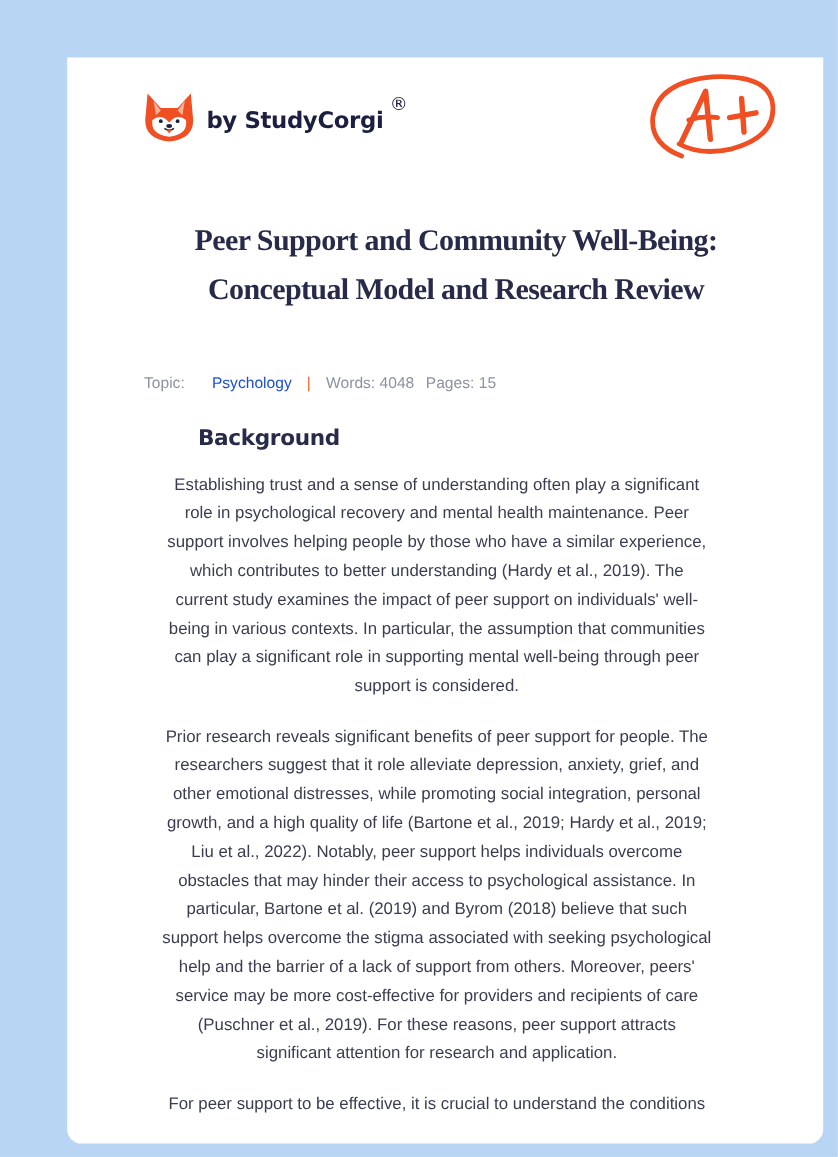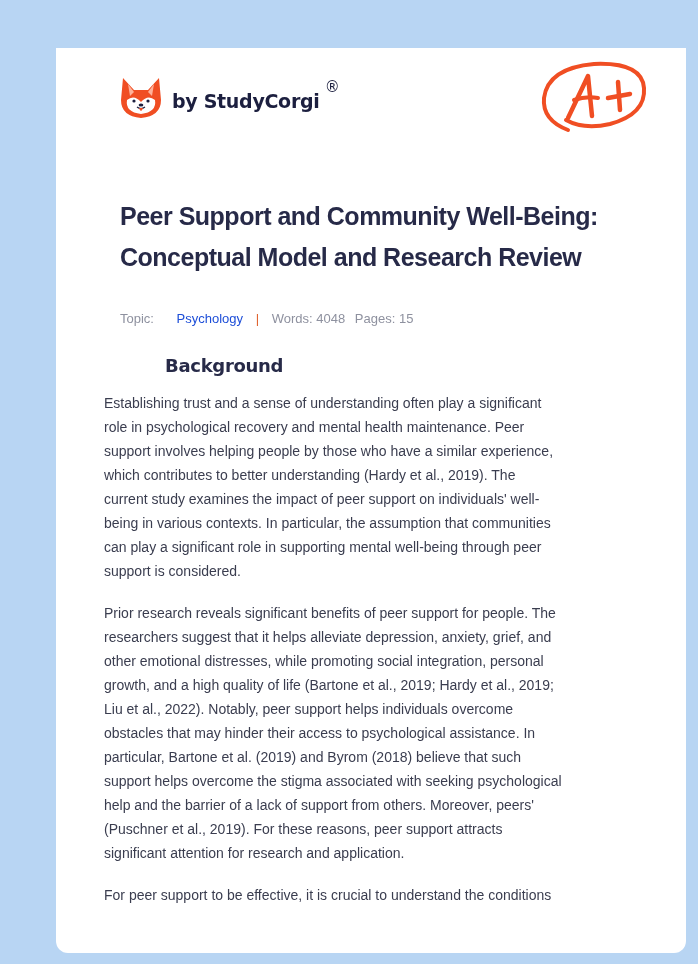--- a/index.html
+++ b/index.html
@@ -12,20 +12,21 @@
     }
     .card {
       position: absolute;
       left: 56px;
       top: 48px;
       width: 630px;
       height: 905px;
       background: #ffffff;
       border-radius: 0 0 12px 12px;
       overflow: hidden;
+      text-align: center;
     }
     .header {
       position: absolute;
       left: 64px;
       top: 28px;
       display: flex;
       align-items: center;
     }
     .corgi {
       width: 42px;
@@ -53,23 +54,23 @@
     .grade {
       position: absolute;
       left: 482px;
       top: 10px;
       width: 112px;
       height: 82px;
     }
     .title {
       position: absolute;
       left: 64px;
-      top: 148px;
+      top: 132px;
       width: 520px;
-      font-family: Liberation Sans, sans-serif;
+      font-family: Liberation Serif, serif;
       font-weight: bold;
       font-size: 25px;
       line-height: 41px;
       color: #272a48;
       letter-spacing: -0.5px;
     }
     .meta {
       position: absolute;
       left: 64px;
       top: 263px;
@@ -154,28 +155,29 @@
       <span class="line">role in psychological recovery and mental health maintenance. Peer</span>
       <span class="line">support involves helping people by those who have a similar experience,</span>
       <span class="line">which contributes to better understanding (Hardy et al., 2019). The</span>
       <span class="line">current study examines the impact of peer support on individuals' well-</span>
       <span class="line">being in various contexts. In particular, the assumption that communities</span>
       <span class="line">can play a significant role in supporting mental well-being through peer</span>
       <span class="line">support is considered.</span>
     </p>
     <p>
       <span class="line">Prior research reveals significant benefits of peer support for people. The</span>
-      <span class="line">researchers suggest that it helps alleviate depression, anxiety, grief, and</span>
+      <span class="line">researchers suggest that it role alleviate depression, anxiety, grief, and</span>
       <span class="line">other emotional distresses, while promoting social integration, personal</span>
       <span class="line">growth, and a high quality of life (Bartone et al., 2019; Hardy et al., 2019;</span>
       <span class="line">Liu et al., 2022). Notably, peer support helps individuals overcome</span>
       <span class="line">obstacles that may hinder their access to psychological assistance. In</span>
       <span class="line">particular, Bartone et al. (2019) and Byrom (2018) believe that such</span>
       <span class="line">support helps overcome the stigma associated with seeking psychological</span>
       <span class="line">help and the barrier of a lack of support from others. Moreover, peers'</span>
+      <span class="line">service may be more cost-effective for providers and recipients of care</span>
       <span class="line">(Puschner et al., 2019). For these reasons, peer support attracts</span>
       <span class="line">significant attention for research and application.</span>
     </p>
     <p>
       <span class="line">For peer support to be effective, it is crucial to understand the conditions</span>
     </p>
   </div>
 
 </div>
 

